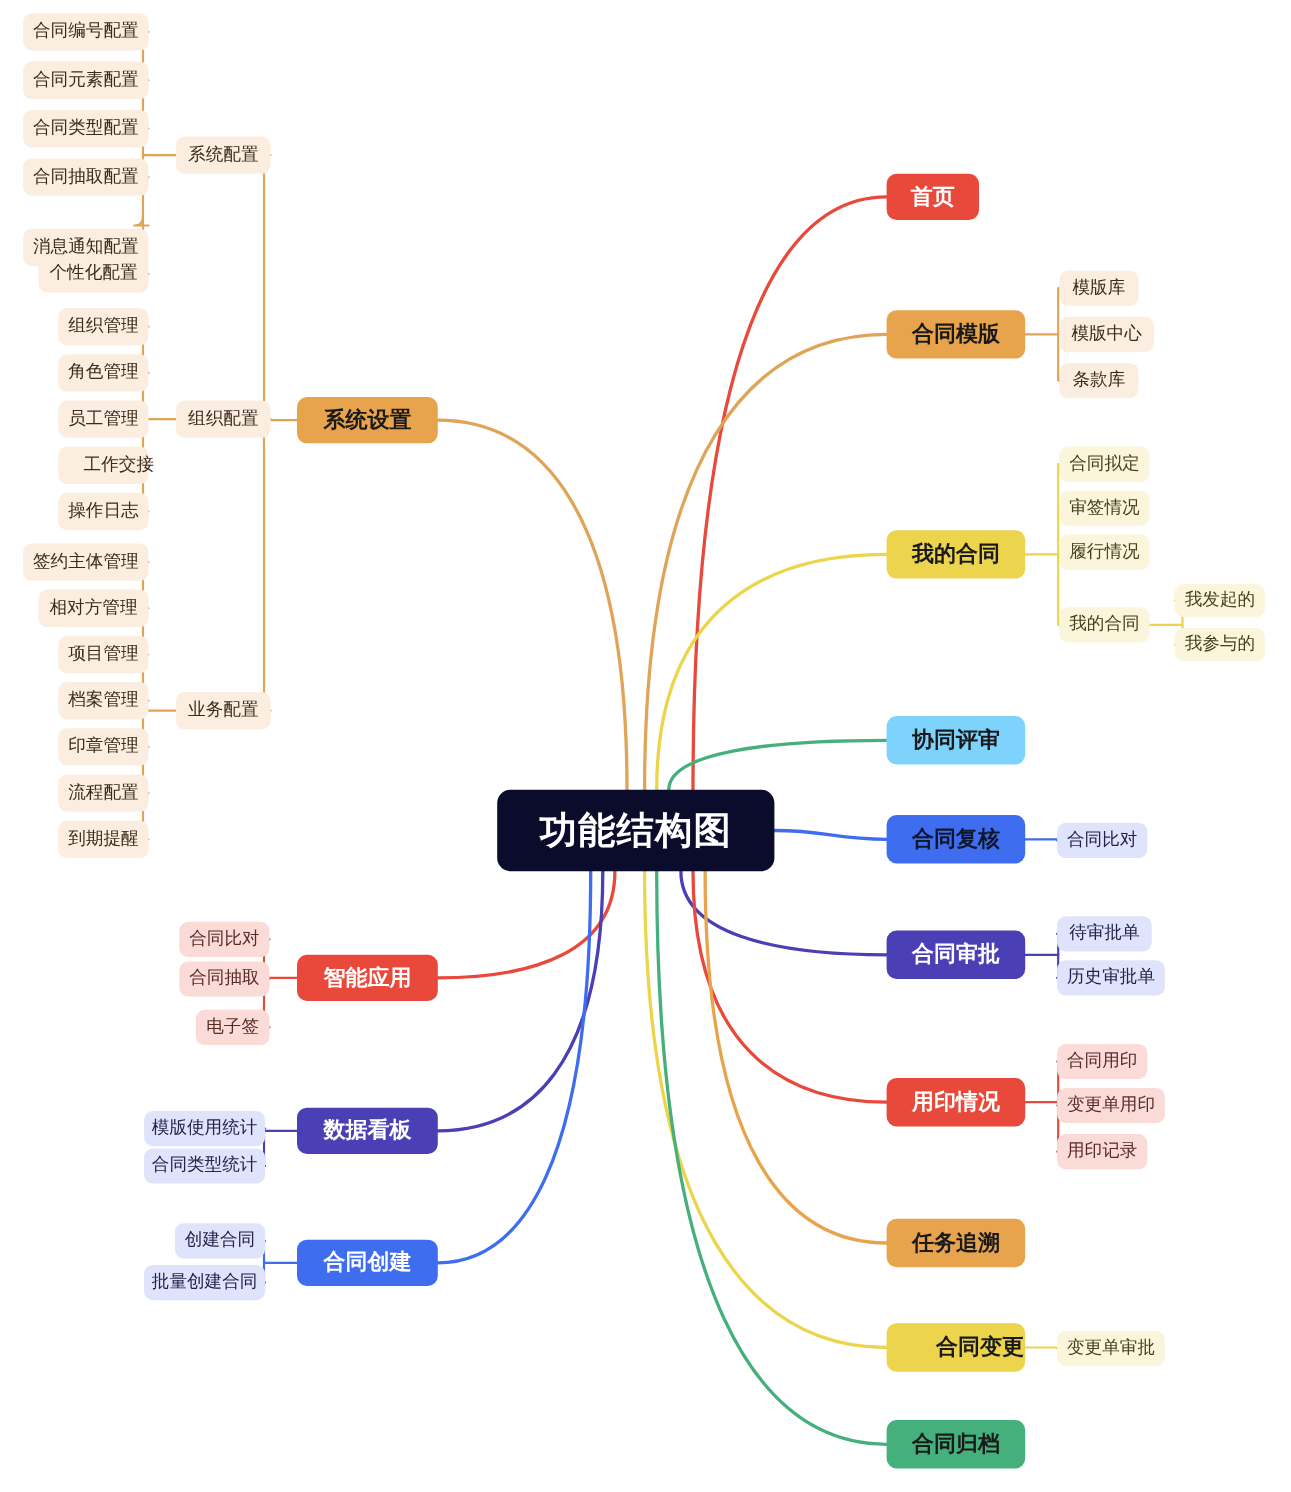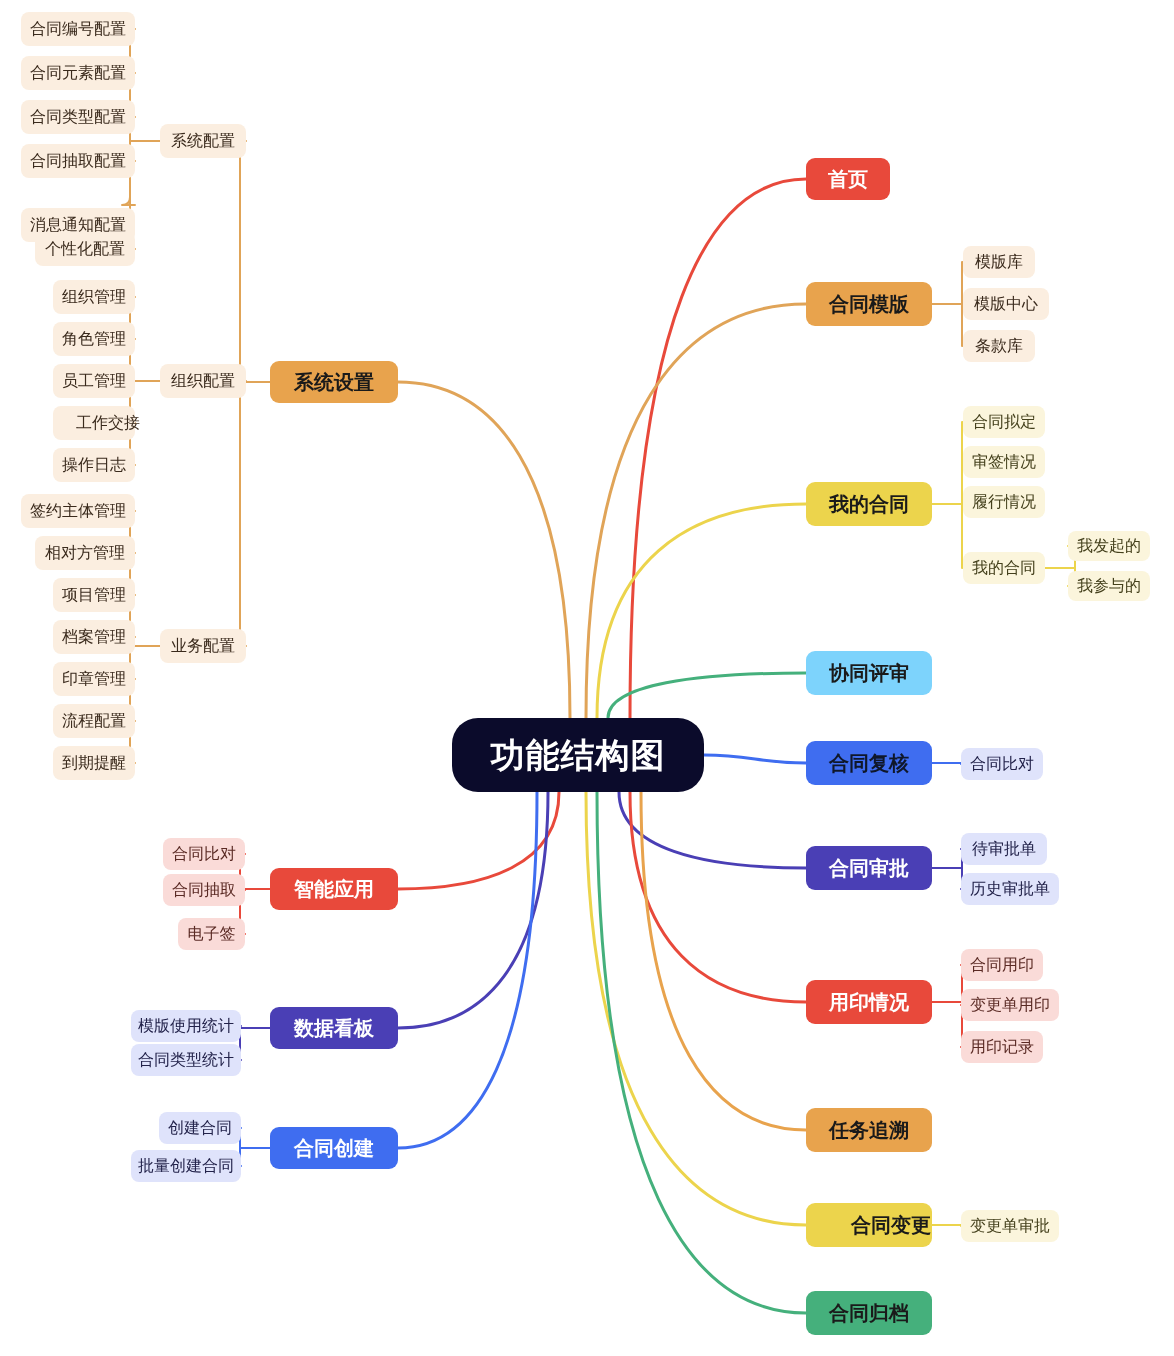--- a/index.html
+++ b/index.html
@@ -142,21 +142,21 @@
       <path d="M 962 997 Q 962 1005 970 1005 L 961 1005" fill="none" stroke="#e8493b" stroke-width="2" stroke-linecap="round" stroke-linejoin="round"></path>
       <path d="M 962 1039 Q 962 1047 970 1047 L 961 1047" fill="none" stroke="#e8493b" stroke-width="2" stroke-linecap="round" stroke-linejoin="round"></path>
       <path d="M 641 792 C 641 1045.5, 715.25 1130, 806 1130" fill="none" stroke="#e8a34d" stroke-width="3" stroke-linecap="round" stroke-linejoin="round"></path>
       <path d="M 586 792 C 586 1116.75, 685 1225, 806 1225" fill="none" stroke="#ecd44c" stroke-width="3" stroke-linecap="round" stroke-linejoin="round"></path>
       <path d="M 932 1225 L 962 1225" fill="none" stroke="#ecd44c" stroke-width="2" stroke-linecap="round" stroke-linejoin="round"></path>
       <path d="M 962 1225 L 962 1226" fill="none" stroke="#ecd44c" stroke-width="2" stroke-linecap="round" stroke-linejoin="round"></path>
       <path d="M 962 1226 L 961 1226" fill="none" stroke="#ecd44c" stroke-width="2" stroke-linecap="round" stroke-linejoin="round"></path>
       <path d="M 597 792 C 597 1182.75, 691.05 1313, 806 1313" fill="none" stroke="#45b07c" stroke-width="3" stroke-linecap="round" stroke-linejoin="round"></path>
     </svg>
   <div id="nodes">
-      <div class="node n-root" style="left: 452px; top: 718px; width: 252px; height: 74px; background: rgb(11, 11, 43); color: rgb(255, 255, 255); border-radius: 26px;">功能结构图</div>
+      <div class="node n-root" style="left: 452px; top: 718px; width: 252px; height: 74px; background: rgb(11, 11, 43); color: rgb(255, 255, 255);">功能结构图</div>
       <div class="node n-l1" style="left: 270px; top: 361px; width: 128px; height: 42px; background: rgb(232, 163, 77); color: rgb(26, 26, 26);">系统设置</div>
       <div class="node n-l2" style="left: 160px; top: 124px; width: 86px; height: 34px; background: rgb(251, 238, 224); color: rgb(58, 42, 28);">系统配置</div>
       <div class="node n-l2" style="left: 21px; top: 12px; width: 114px; height: 34px; background: rgb(251, 238, 224); color: rgb(58, 42, 28);">合同编号配置</div>
       <div class="node n-l2" style="left: 21px; top: 56px; width: 114px; height: 34px; background: rgb(251, 238, 224); color: rgb(58, 42, 28);">合同元素配置</div>
       <div class="node n-l2" style="left: 21px; top: 100px; width: 114px; height: 34px; background: rgb(251, 238, 224); color: rgb(58, 42, 28);">合同类型配置</div>
       <div class="node n-l2" style="left: 21px; top: 144px; width: 114px; height: 34px; background: rgb(251, 238, 224); color: rgb(58, 42, 28);">合同抽取配置</div>
       <div class="node n-l2" style="left: 21px; top: 188px; width: 114px; height: 34px; background: rgb(251, 238, 224); color: rgb(58, 42, 28); margin-top: 20px;">消息通知配置</div>
       <div class="node n-l2" style="left: 35px; top: 232px; width: 100px; height: 34px; background: rgb(251, 238, 224); color: rgb(58, 42, 28);">个性化配置</div>
       <div class="node n-l2" style="left: 160px; top: 364px; width: 86px; height: 34px; background: rgb(251, 238, 224); color: rgb(58, 42, 28);">组织配置</div>
       <div class="node n-l2" style="left: 53px; top: 280px; width: 82px; height: 34px; background: rgb(251, 238, 224); color: rgb(58, 42, 28);">组织管理</div>

